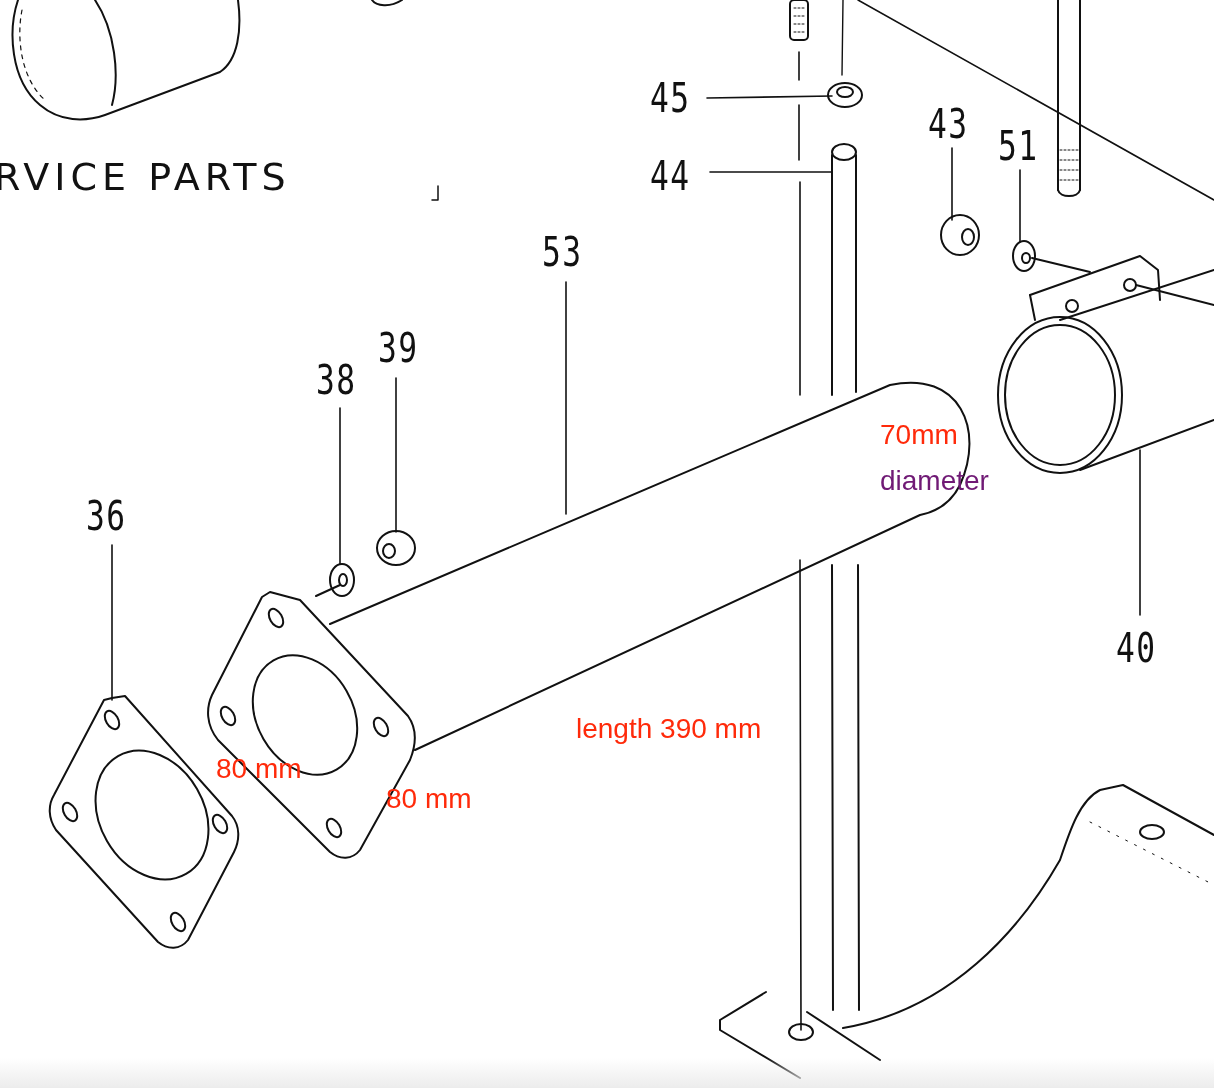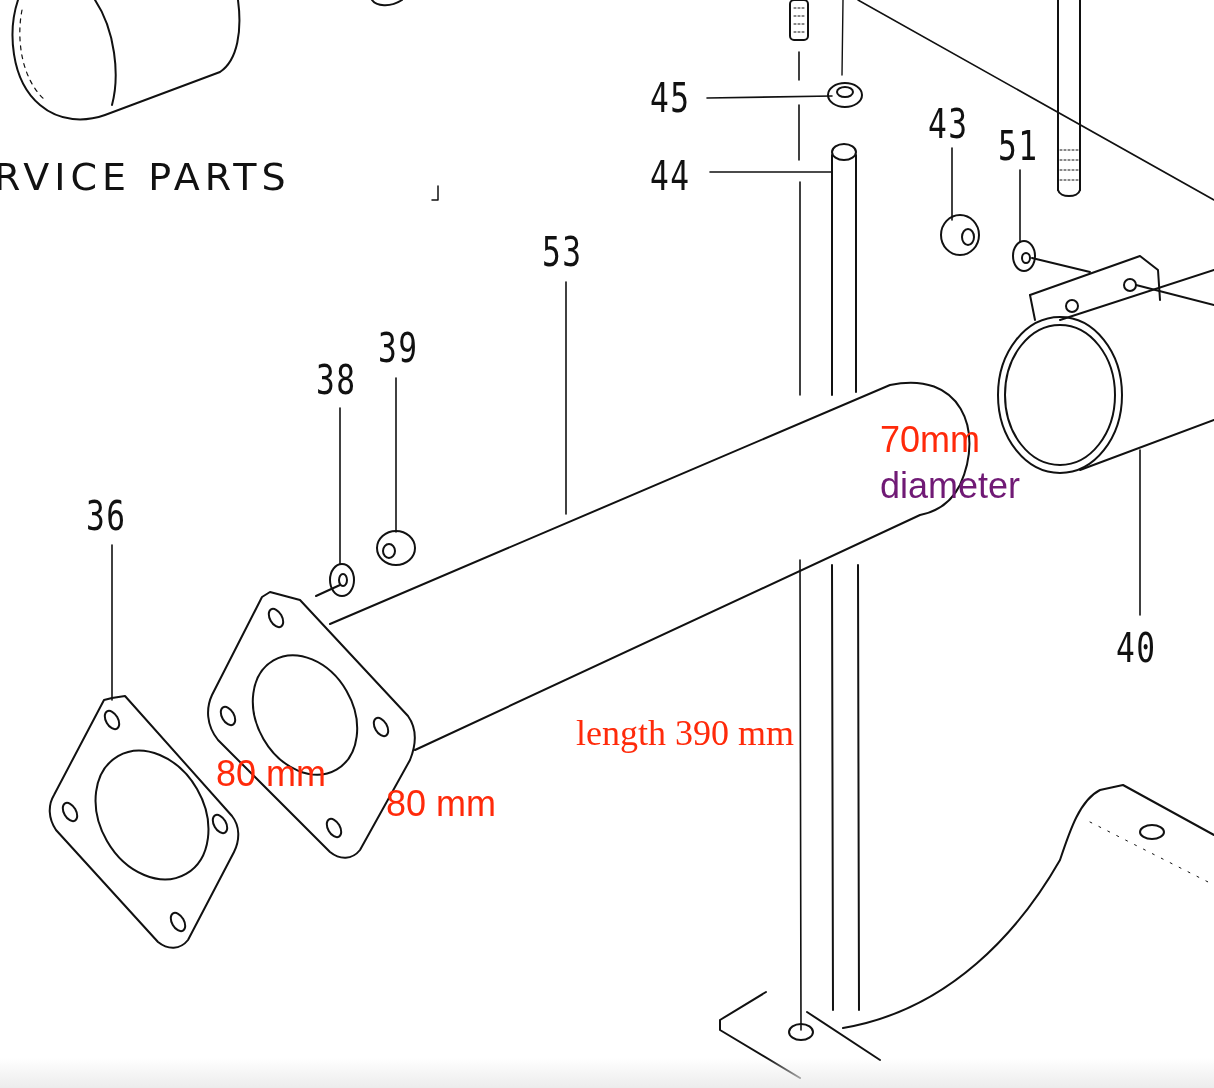--- a/index.html
+++ b/index.html
@@ -19,21 +19,21 @@
     position: absolute;
     font-family: "DejaVu Sans", sans-serif;
     font-size: 38px;
     color: #111;
     letter-spacing: 5px;
     line-height: 1;
   }
   .annot {
     position: absolute;
     font-family: "Liberation Sans", sans-serif;
-    font-size: 36px;
+    font-size: 28px;
     line-height: 1.2;
     white-space: nowrap;
   }
   .bottom-fade { position: absolute; left: 0; bottom: 0; width: 1214px; height: 30px;
     background: linear-gradient(to bottom, rgba(240,240,240,0), rgba(236,236,236,1)); }
 </style>
 </head>
 <body>
 
 <div id="canvas">
@@ -163,18 +163,18 @@
   <div class="callout" style="left:542px; top:232px;">53</div>
   <div class="callout" style="left:650px; top:78px;">45</div>
   <div class="callout" style="left:650px; top:156px;">44</div>
   <div class="callout" style="left:928px; top:104px;">43</div>
   <div class="callout" style="left:998px; top:126px;">51</div>
   <div class="callout" style="left:1116px; top:628px;">40</div>
 
   
   <div class="annot" style="left:880px; top:418px; color:#ff2a0a;">70mm</div>
   <div class="annot" style="left:880px; top:464px; color:#701a75;">diameter</div>
-  <div class="annot" style="left:576px; top:712px; color:#ff2a0a;font-family:Liberation Serif, serif;">length 390 mm</div>
+  <div class="annot" style="left:576px; top:712px; color:#ff2a0a;">length 390 mm</div>
   <div class="annot" style="left:216px; top:752px; color:#ff2a0a;">80 mm</div>
   <div class="annot" style="left:386px; top:782px; color:#ff2a0a;">80 mm</div>
 
   <div class="bottom-fade"></div>
 </div>
 
 </body></html>

